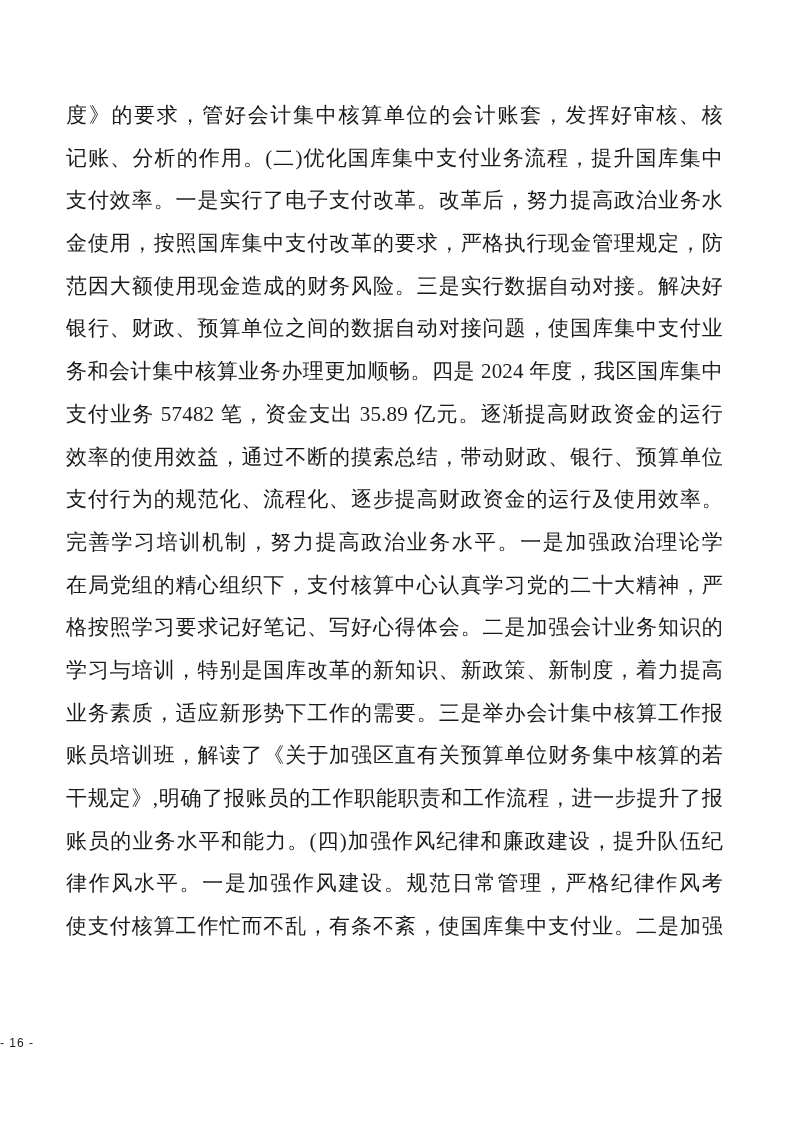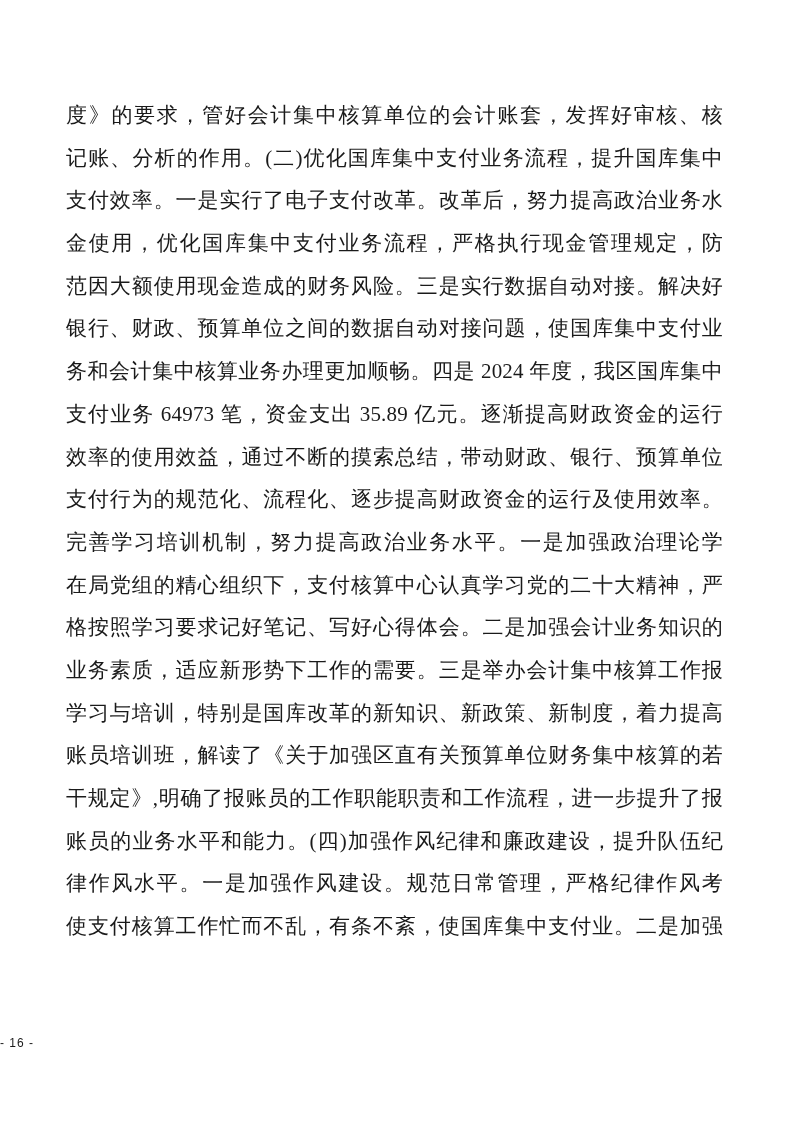--- a/index.html
+++ b/index.html
@@ -45,32 +45,32 @@
   }
 </style>
 </head>
 <body>
 
 <div class="page">
   <div class="doc-body">
     <div class="text-line">度》的要求，管好会计集中核算单位的会计账套，发挥好审核、核算、</div>
     <div class="text-line">记账、分析的作用。(二)优化国库集中支付业务流程，提升国库集中</div>
     <div class="text-line">支付效率。一是实行了电子支付改革。改革后，努力提高政治业务水平</div>
-    <div class="text-line">金使用，优化国库集中支付业务流程，严格执行现金管理规定，防</div>
+    <div class="text-line">金使用，按照国库集中支付改革的要求，严格执行现金管理规定，防</div>
     <div class="text-line">范因大额使用现金造成的财务风险。三是实行数据自动对接。解决好</div>
     <div class="text-line">银行、财政、预算单位之间的数据自动对接问题，使国库集中支付业</div>
     <div class="text-line">务和会计集中核算业务办理更加顺畅。四是 2024 年度，我区国库集中</div>
-    <div class="text-line">支付业务 64973 笔，资金支出 35.89 亿元。逐渐提高财政资金的运行</div>
+    <div class="text-line">支付业务 57482 笔，资金支出 35.89 亿元。逐渐提高财政资金的运行</div>
     <div class="text-line">效率的使用效益，通过不断的摸索总结，带动财政、银行、预算单位</div>
     <div class="text-line">支付行为的规范化、流程化、逐步提高财政资金的运行及使用效率。(三)</div>
     <div class="text-line">完善学习培训机制，努力提高政治业务水平。一是加强政治理论学习，</div>
     <div class="text-line">在局党组的精心组织下，支付核算中心认真学习党的二十大精神，严</div>
     <div class="text-line">格按照学习要求记好笔记、写好心得体会。二是加强会计业务知识的</div>
+    <div class="text-line">学习与培训，特别是国库改革的新知识、新政策、新制度，着力提高</div>
     <div class="text-line">业务素质，适应新形势下工作的需要。三是举办会计集中核算工作报</div>
-    <div class="text-line">学习与培训，特别是国库改革的新知识、新政策、新制度，着力提高</div>
     <div class="text-line">账员培训班，解读了《关于加强区直有关预算单位财务集中核算的若</div>
     <div class="text-line">干规定》,明确了报账员的工作职能职责和工作流程，进一步提升了报</div>
     <div class="text-line">账员的业务水平和能力。(四)加强作风纪律和廉政建设，提升队伍纪</div>
     <div class="text-line">律作风水平。一是加强作风建设。规范日常管理，严格纪律作风考核，</div>
     <div class="text-line">使支付核算工作忙而不乱，有条不紊，使国库集中支付业。二是加强廉</div>
   </div>
   <div class="page-footer">- 16 -</div>
 </div>
 
 </body></html>

